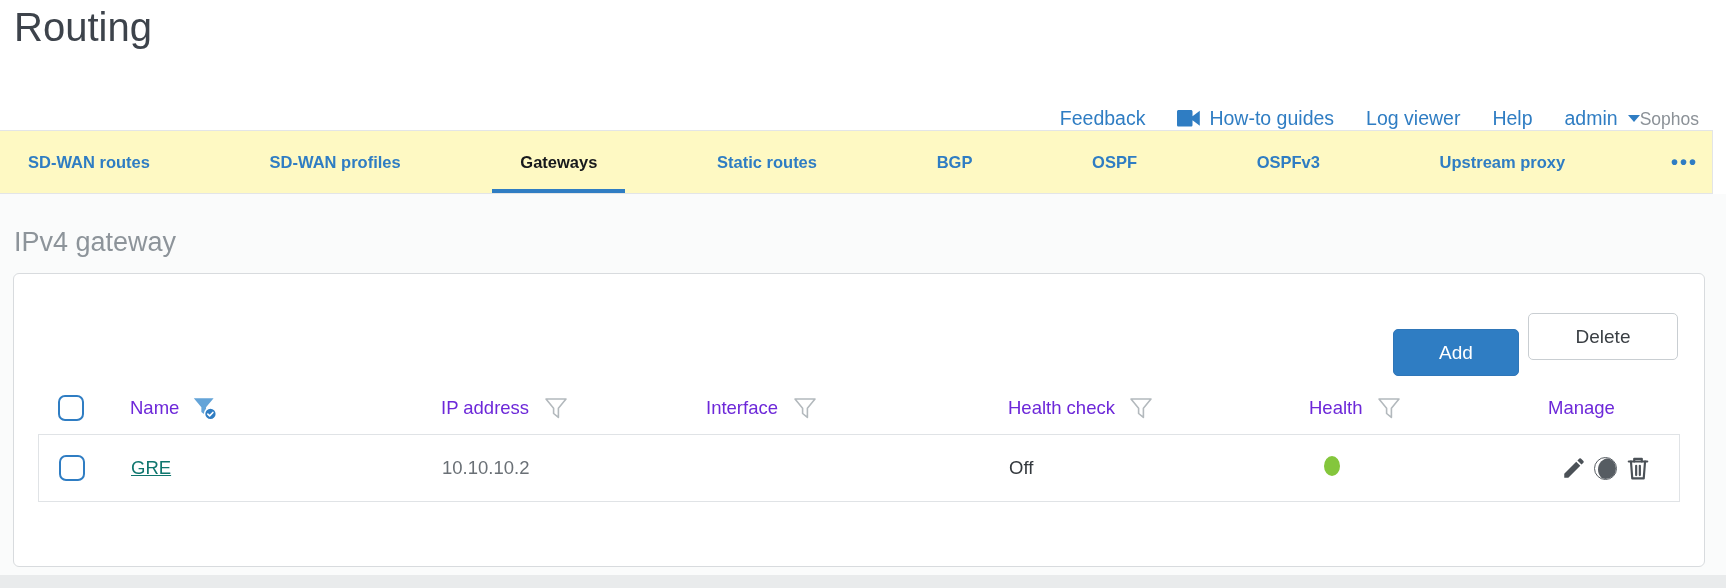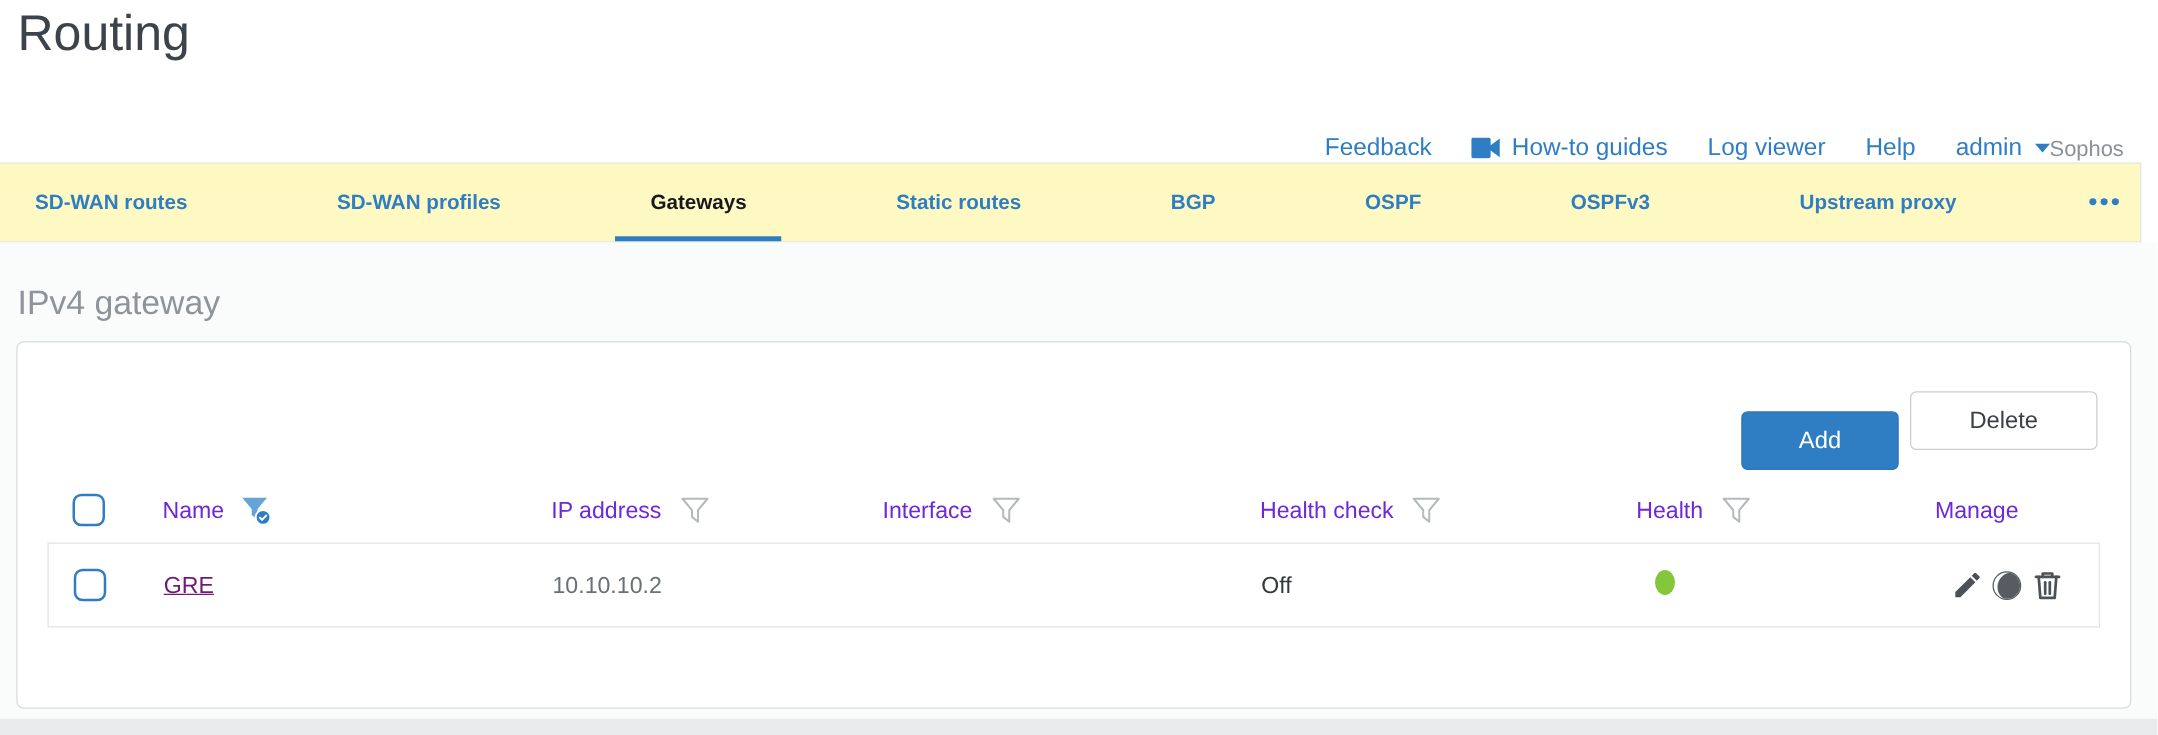--- a/index.html
+++ b/index.html
@@ -156,21 +156,21 @@
   .trow .c0{padding-left:20px;display:flex;align-items:center;}
   .checkbox{
     width:26px;height:26px;
     border:2.5px solid var(--accent-blue);
     border-radius:7px;
     background:#fff;
     display:inline-block;
     cursor:pointer;
   }
   .rowlink{
-    color:#701a75;
+    color:#0f766e;
     text-decoration:underline;
     cursor:pointer;
   }
   .cell-dark{color:#33383d;}
   .dot{
     width:16px;height:20px;
     border-radius:50%;
     background:var(--status-green);
     display:inline-block;
     margin-left:14px;

